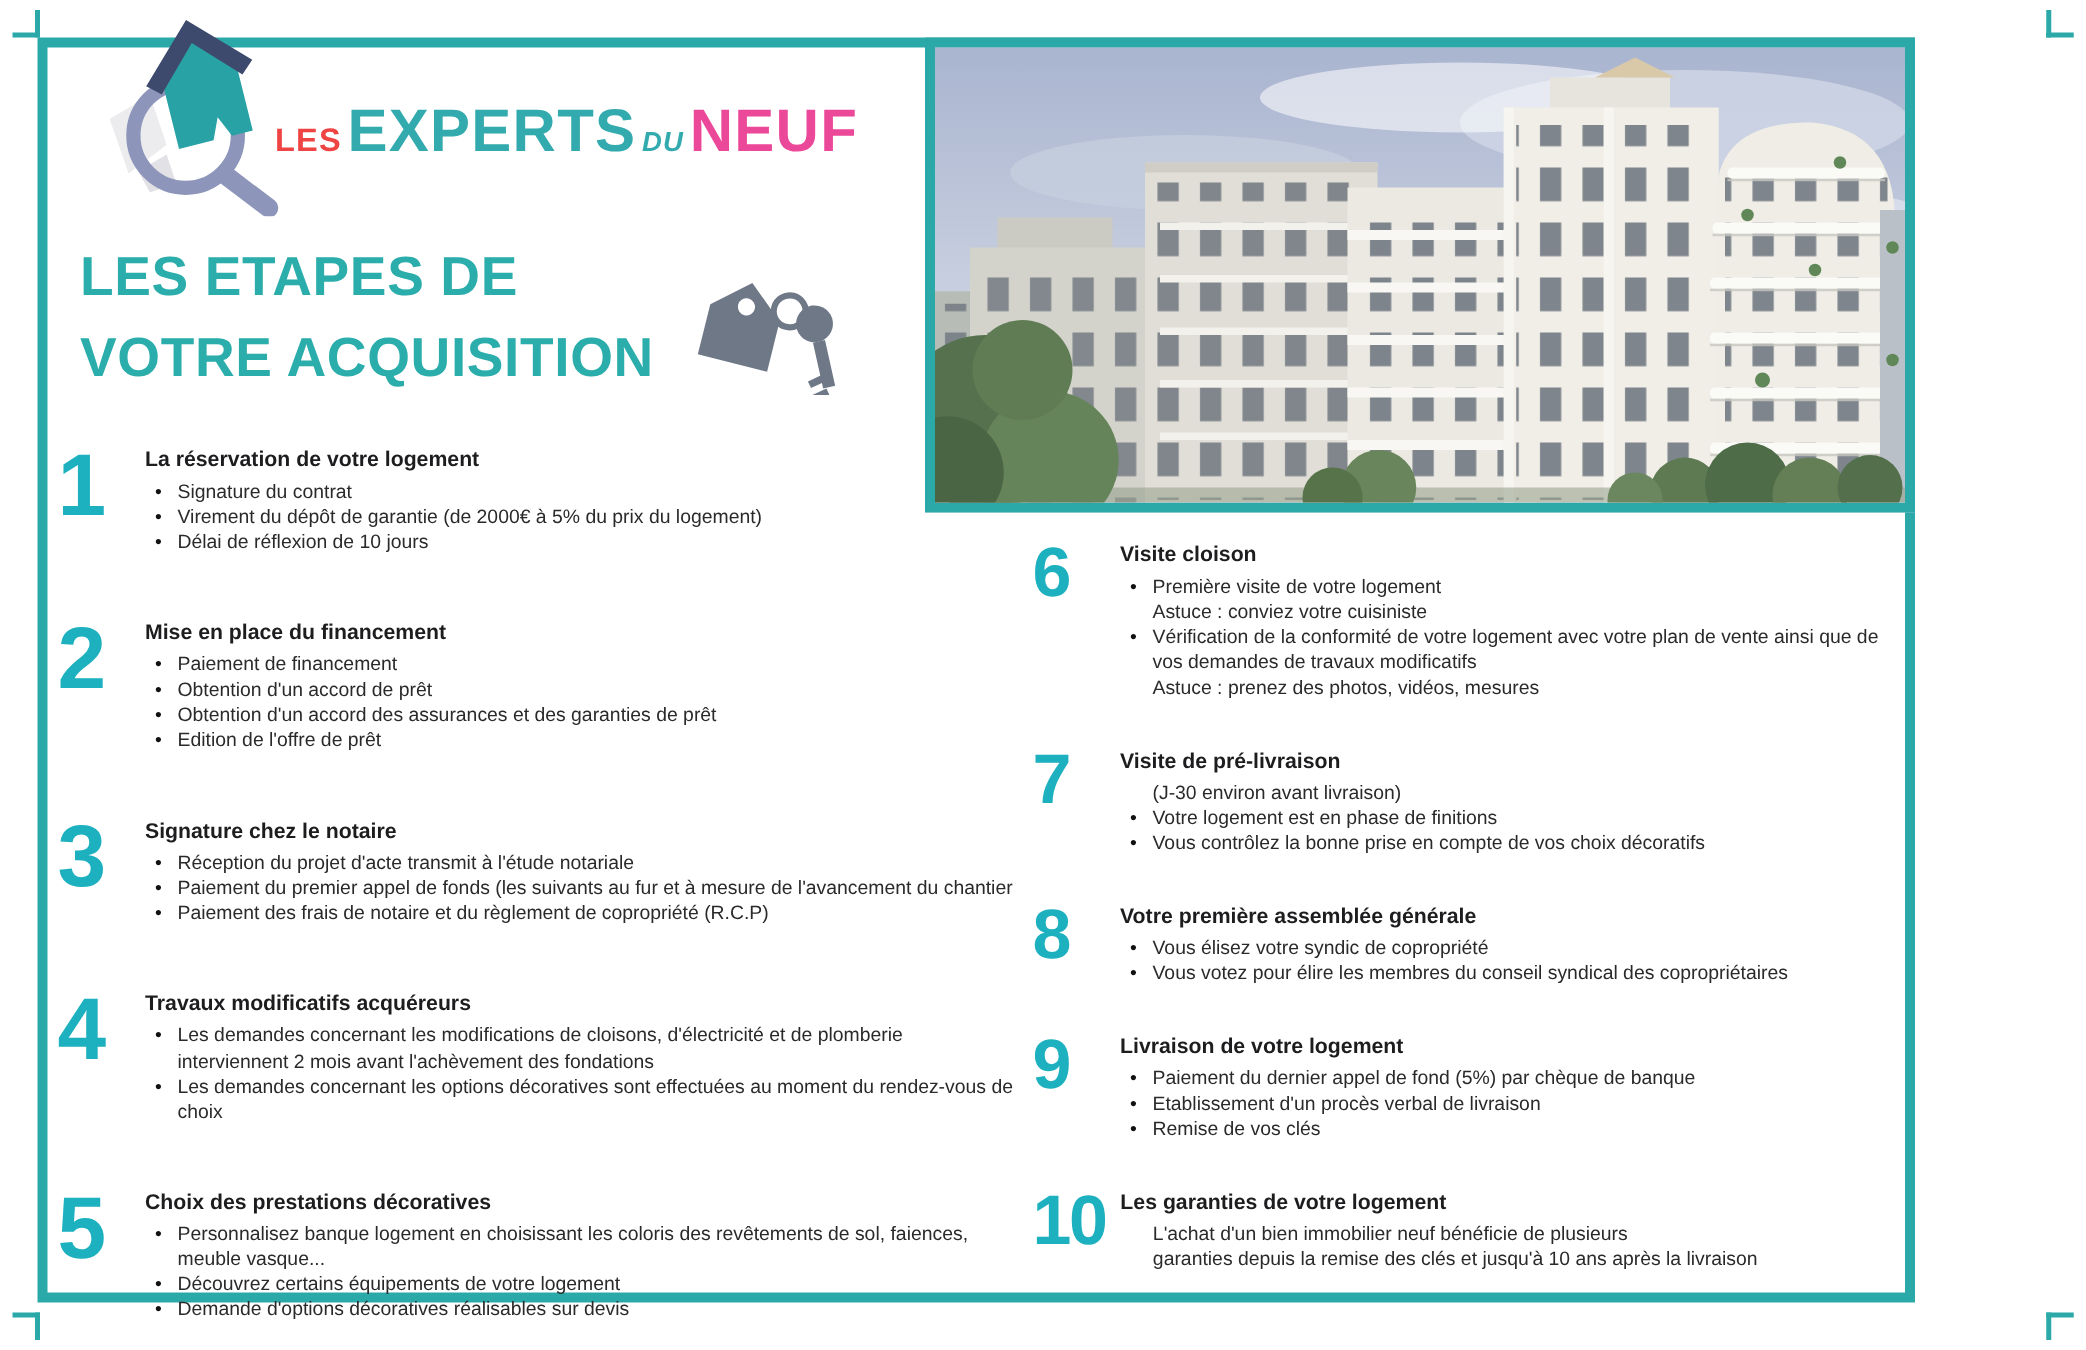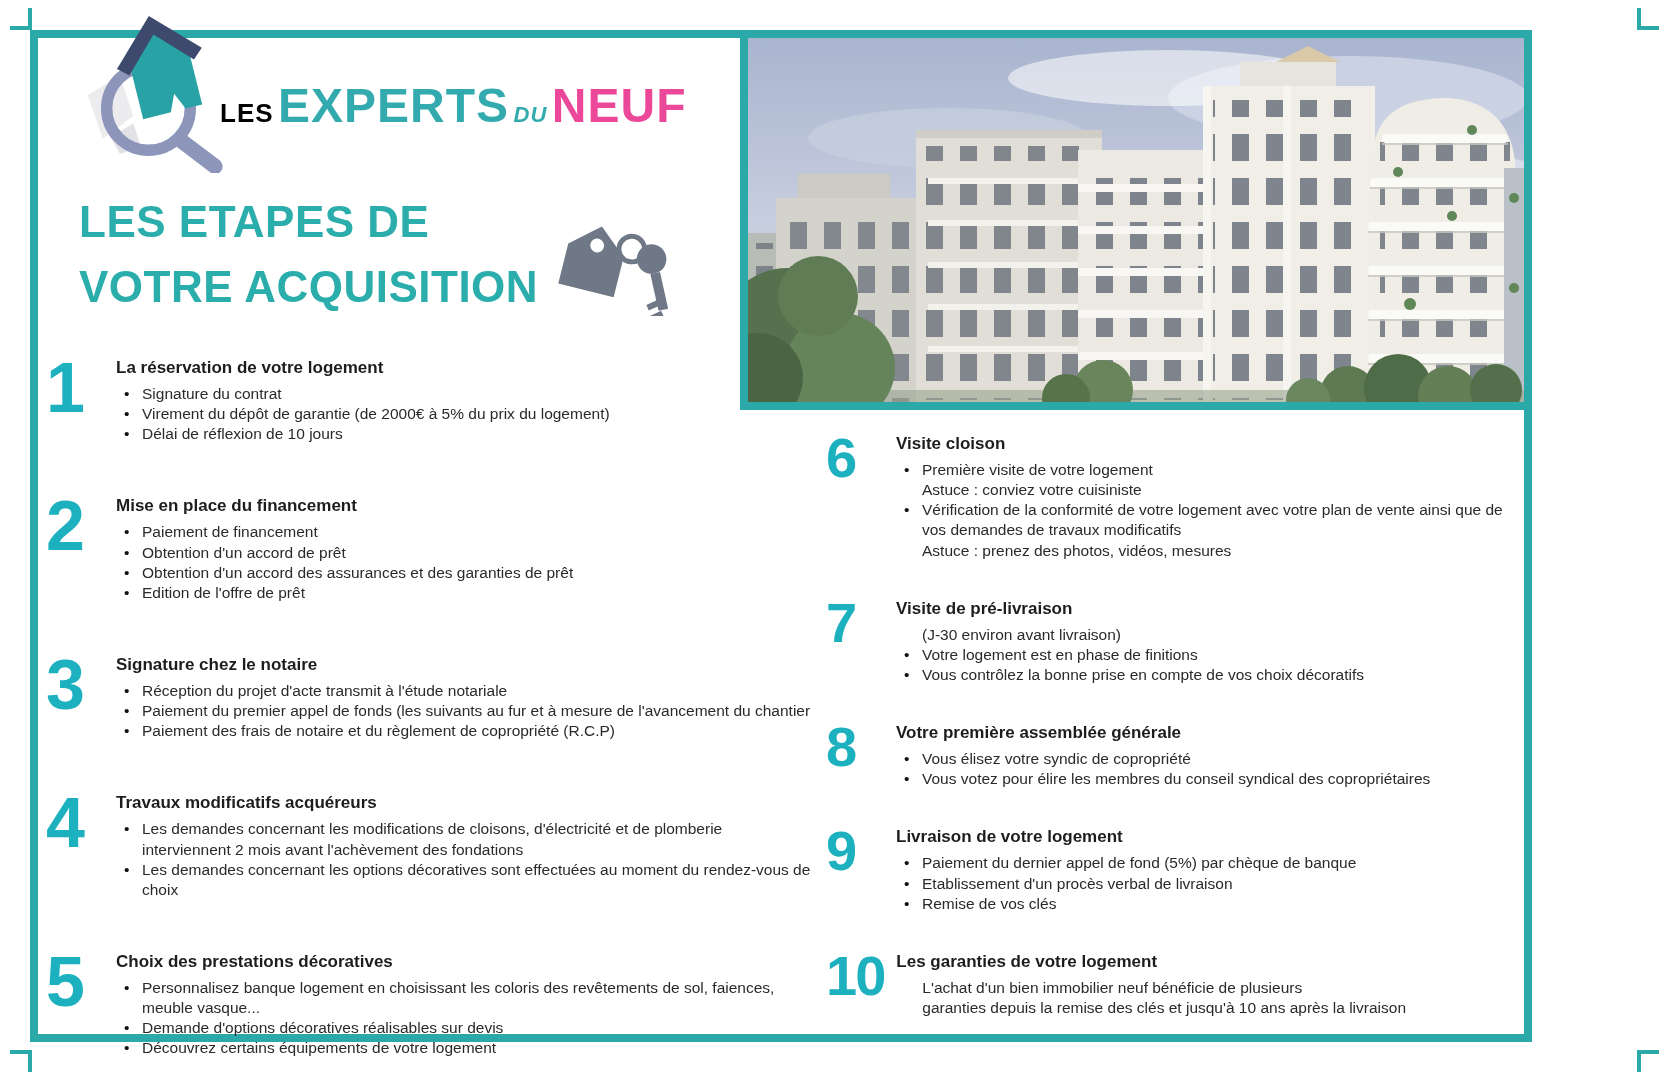--- a/index.html
+++ b/index.html
@@ -13,27 +13,27 @@
   .corner.bl{left:10px;bottom:8px;border-top-width:4px;border-right-width:4px;}
   .corner.br{right:10px;bottom:8px;border-top-width:4px;border-left-width:4px;}
 
   
   .frame{position:absolute;left:30px;top:30px;width:1502px;height:1012px;
          border:8px solid #2ba9a9;box-sizing:border-box;}
 
   
   .logo-icon{position:absolute;left:82px;top:2px;width:152px;height:176px;z-index:5;}
   .logo-text{position:absolute;left:220px;top:78px;white-space:nowrap;z-index:5;}
-  .logo-text .w-les{font-size:26px;font-weight:700;color:#000000;letter-spacing:1px;}
+  .logo-text .w-les{font-size:26px;font-weight:700;color:#ef4444;letter-spacing:1px;}
   .logo-text .w-experts{font-size:48px;font-weight:700;color:#33abae;letter-spacing:1px;}
   .logo-text .w-du{font-size:22px;font-weight:700;color:#33abae;letter-spacing:1px;font-style:italic;}
   .logo-text .w-neuf{font-size:48px;font-weight:700;color:#ec4899;letter-spacing:1px;}
 
   
-  .title{position:absolute;left:79px;top:190px;z-index:5;color:#2aadab;
+  .title{position:absolute;left:64px;top:190px;z-index:5;color:#2aadab;
          font-weight:700;font-size:44px;line-height:1.47;letter-spacing:.5px;}
   .key-icon{position:absolute;left:556px;top:218px;width:128px;height:100px;z-index:5;}
 
   
   .photo{position:absolute;left:740px;top:30px;width:792px;height:380px;
          border:8px solid #2ba9a9;box-sizing:border-box;z-index:4;background:#cfd6e2;}
   .photo svg{display:block;width:100%;height:100%;}
 
   
   .col{position:absolute;z-index:5;}
@@ -265,23 +265,23 @@
       </div>
 
       <div class="step">
         <div class="step-number">5</div>
         <div class="step-body">
           <h3 class="step-heading">Choix des prestations décoratives</h3>
           <ul class="step-items">
 
               <li class="step-item bullet">Personnalisez banque logement en choisissant les coloris des revêtements de sol, faiences, meuble vasque...</li>
 
+              <li class="step-item bullet">Découvrez certains équipements de votre logement</li>
+
               <li class="step-item bullet">Demande d'options décoratives réalisables sur devis</li>
-
-              <li class="step-item bullet">Découvrez certains équipements de votre logement</li>
             </ul>
         </div>
       </div>
     </section>
 
   <section class="col right">
 
       <div class="step">
         <div class="step-number">6</div>
         <div class="step-body">

